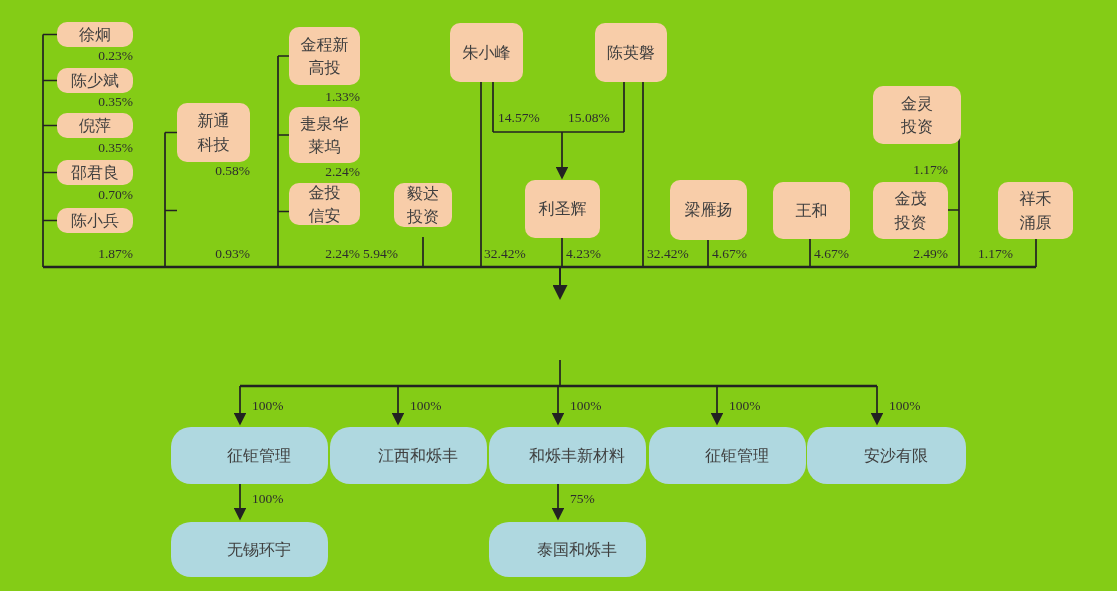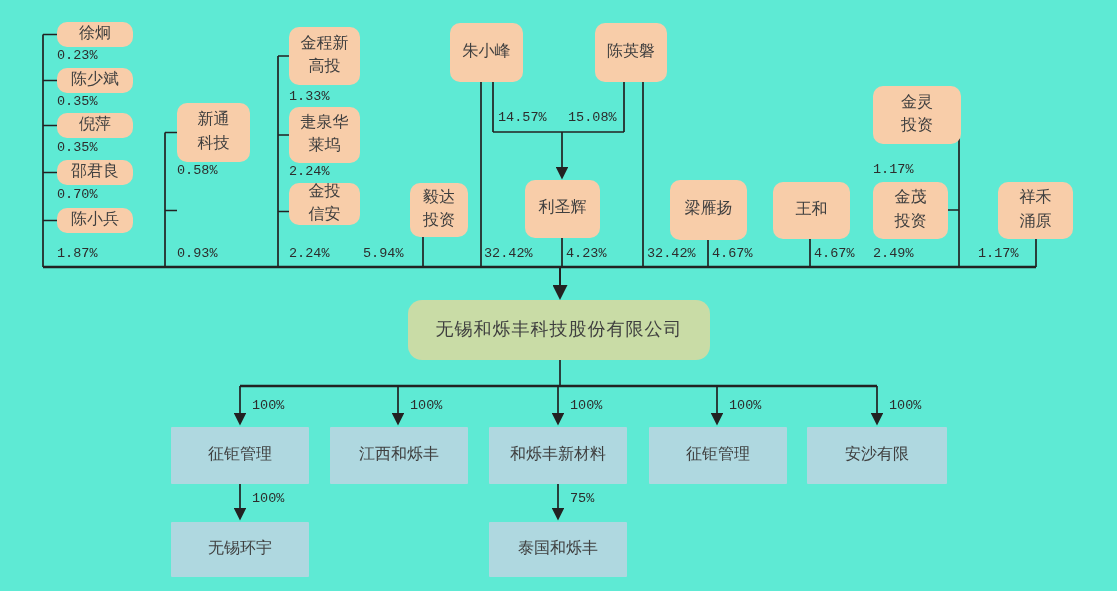--- a/index.html
+++ b/index.html
@@ -1,26 +1,26 @@
 <!DOCTYPE html>
 <html style="--orange: #F8CDA9; --green: #C9DCA6; --blue: #AFD8E0;"><head>
 <meta charset="utf-8">
 <style>
   html,body{margin:0;padding:0;background:#fff;}
-  #canvas{position:relative;width:1117px;height:591px;background:#5eead4;overflow:hidden;
-          font-family:Liberation Mono, monospace;}
+  #canvas{position:relative;width:1117px;height:591px;background:#84cc16;overflow:hidden;
+          font-family:Liberation Serif, serif;}
   svg.wires{position:absolute;left:0;top:0;width:1117px;height:591px;}
   .box{position:absolute;display:flex;align-items:center;justify-content:center;
        text-align:center;white-space:pre-line;border-radius:10px;
        font-size:16px;line-height:1.45;color:#3f3f3f;}
   .orange{background:var(--orange,#F8CDA9);}
   .green{background:var(--green,#C9DCA6);border-radius:14px;font-size:18px;letter-spacing:1px;}
-  .blue{background:var(--blue,#AFD8E0);border-radius:1px;}
+  .blue{background:var(--blue,#AFD8E0);border-radius:20px;padding-left:19px;}
   .pct{position:absolute;font-size:13.5px;color:#2d2d2d;line-height:1.1;}
-  .c{text-align:left}.l{text-align:left}.r{text-align:left}
+  .c{text-align:right}.l{text-align:left}.r{text-align:left}
 </style>
 </head>
 <body>
 
 <div id="canvas">
 
   <svg class="wires" viewBox="0 0 1117 591" xmlns="http://www.w3.org/2000/svg">
     <defs>
       <marker id="arw" viewBox="0 0 10 10" refX="8" refY="5" markerWidth="7.5" markerHeight="7.5" orient="auto-start-reverse">
         <path d="M0 0 L10 5 L0 10 z" fill="#222"></path>
@@ -84,21 +84,21 @@
   <div class="box orange" style="left:289px;top:27px;width:71px;height:58px">金程新
 高投</div>
   <div class="pct c" style="left:289px;top:90px;width:71px">1.33%</div>
   <div class="box orange" style="left:289px;top:107px;width:71px;height:56px">疌泉华
 莱坞</div>
   <div class="pct c" style="left:289px;top:165px;width:71px">2.24%</div>
   <div class="box orange" style="left:289px;top:183px;width:71px;height:42px">金投
 信安</div>
   <div class="pct c" style="left:289px;top:247px;width:71px">2.24%</div>
 
-  <div class="box orange" style="left:410px;top:183px;width:58px;height:54px">毅达
+  <div class="box orange" style="left:394px;top:183px;width:58px;height:44px">毅达
 投资</div>
   <div class="pct r" style="left:363px;top:247px;width:55px">5.94%</div>
 
   <div class="box orange" style="left:450px;top:23px;width:73px;height:59px">朱小峰</div>
   <div class="pct l" style="left:484px;top:247px;width:52px">32.42%</div>
 
   <div class="box orange" style="left:595px;top:23px;width:72px;height:59px">陈英磐</div>
   <div class="pct l" style="left:647px;top:247px;width:52px">32.42%</div>
 
   <div class="pct l" style="left:498px;top:111px;width:56px">14.57%</div>
@@ -117,21 +117,20 @@
 投资</div>
   <div class="pct c" style="left:873px;top:163px;width:75px">1.17%</div>
   <div class="box orange" style="left:873px;top:182px;width:75px;height:57px">金茂
 投资</div>
   <div class="pct c" style="left:873px;top:247px;width:75px">2.49%</div>
 
   <div class="box orange" style="left:998px;top:182px;width:75px;height:57px">祥禾
 涌原</div>
   <div class="pct r" style="left:978px;top:247px;width:50px">1.17%</div>
 
-  <div class="box green" style="left:408px;top:300px;width:302px;height:60px">无锡和烁丰科技股份有限公司</div>
 
   <div class="pct l" style="left:252px;top:399px;width:46px">100%</div>
   <div class="pct l" style="left:410px;top:399px;width:46px">100%</div>
   <div class="pct l" style="left:570px;top:399px;width:46px">100%</div>
   <div class="pct l" style="left:729px;top:399px;width:46px">100%</div>
   <div class="pct l" style="left:889px;top:399px;width:46px">100%</div>
 
   <div class="box blue" style="left:171px;top:427px;width:138px;height:57px">征钜管理</div>
   <div class="box blue" style="left:330px;top:427px;width:138px;height:57px">江西和烁丰</div>
   <div class="box blue" style="left:489px;top:427px;width:138px;height:57px">和烁丰新材料</div>

